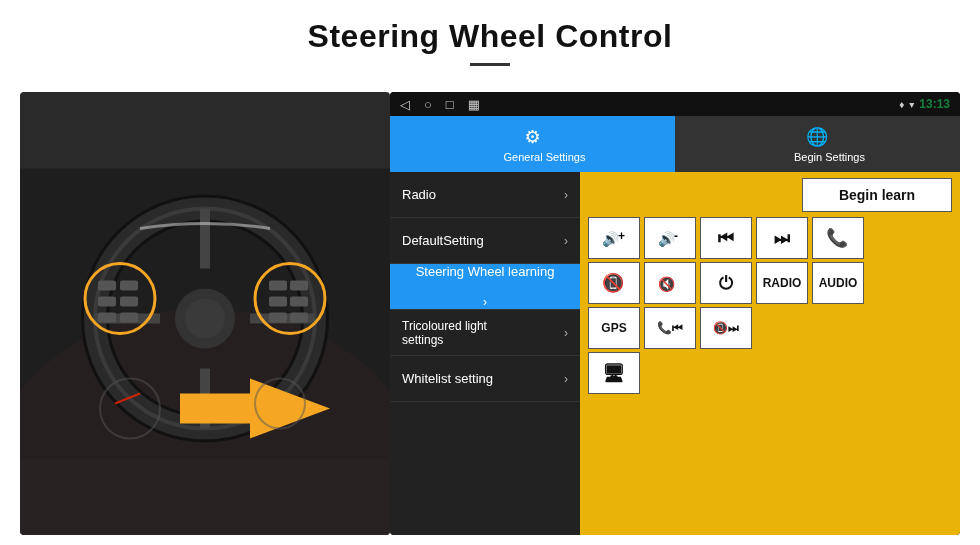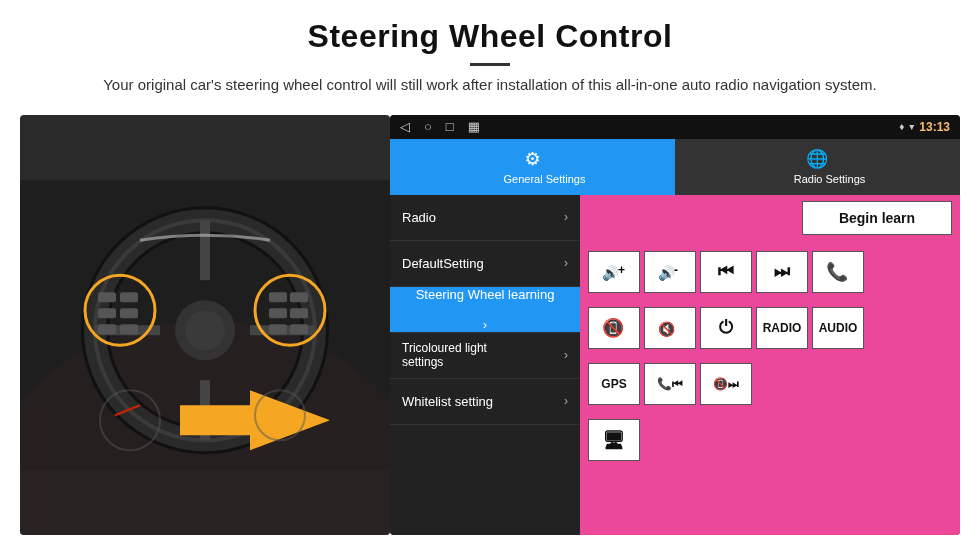--- a/index.html
+++ b/index.html
@@ -101,21 +101,21 @@
       font-size: 13px;
     }
 
     .status-bar-right {
       display: flex;
       align-items: center;
       gap: 5px;
     }
 
     .status-time {
-      color: #fdba74;
+      color: #15803d;
       font-size: 12px;
       font-weight: bold;
     }
 
     .status-signal {
       color: #ccc;
       font-size: 10px;
     }
 
     
@@ -192,25 +192,25 @@
       font-size: 12px;
     }
 
     .menu-item.active .menu-arrow {
       color: #fff;
     }
 
     
     .controls-panel {
       flex: 1;
-      background: #ec4899;
+      background: #eab308;
       display: flex;
       flex-direction: column;
       padding: 6px 8px;
-      gap: 14px;
+      gap: 3px;
     }
 
     .begin-learn-row {
       display: flex;
       justify-content: flex-end;
       margin-bottom: 2px;
     }
 
     .begin-learn-btn {
       background: #fff;
@@ -250,21 +250,20 @@
 
   </style>
 </head>
 <body>
 
 <div class="page-container">
 
   <div class="header-section">
     <h1 class="main-title">Steering Wheel Control</h1>
     <div class="title-divider"></div>
-    <p class="subtitle">Your original car's steering wheel control will still work after installation of this all-in-one auto radio navigation system.</p>
   </div>
 
   <div class="content-area">
 
     <div class="left-panel">
       <svg class="sw-svg" viewBox="0 0 370 290" xmlns="http://www.w3.org/2000/svg">
 
         <rect width="370" height="290" fill="#1e1e1e"></rect>
 
         <ellipse cx="185" cy="320" rx="220" ry="180" fill="#2a2020" opacity="0.7"></ellipse>
@@ -327,21 +326,21 @@
         </div>
       </div>
 
       <div class="tab-bar">
         <div class="tab-item active">
           <span class="tab-icon">⚙</span>
           <span class="tab-label">General Settings</span>
         </div>
         <div class="tab-item inactive">
           <span class="tab-icon">🌐</span>
-          <span class="tab-label">Radio Settings</span>
+          <span class="tab-label">Begin Settings</span>
         </div>
       </div>
 
       <div class="bottom-area">
 
         <div class="menu-list">
           <div class="menu-item">
             <span class="menu-item-text">Radio</span>
             <span class="menu-arrow">›</span>
           </div>

